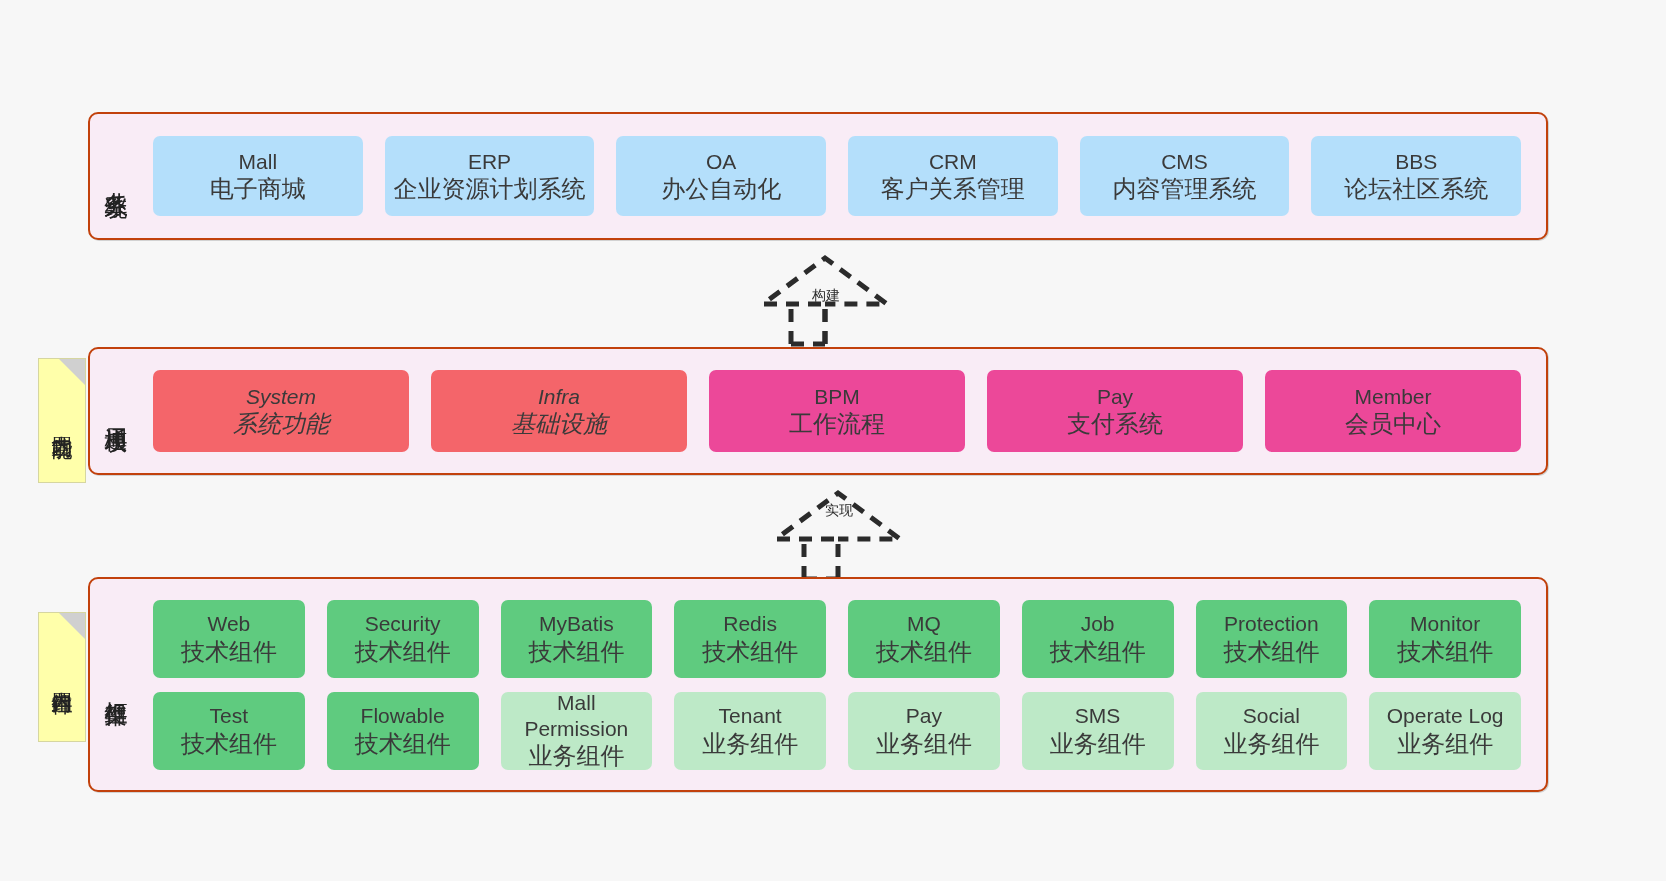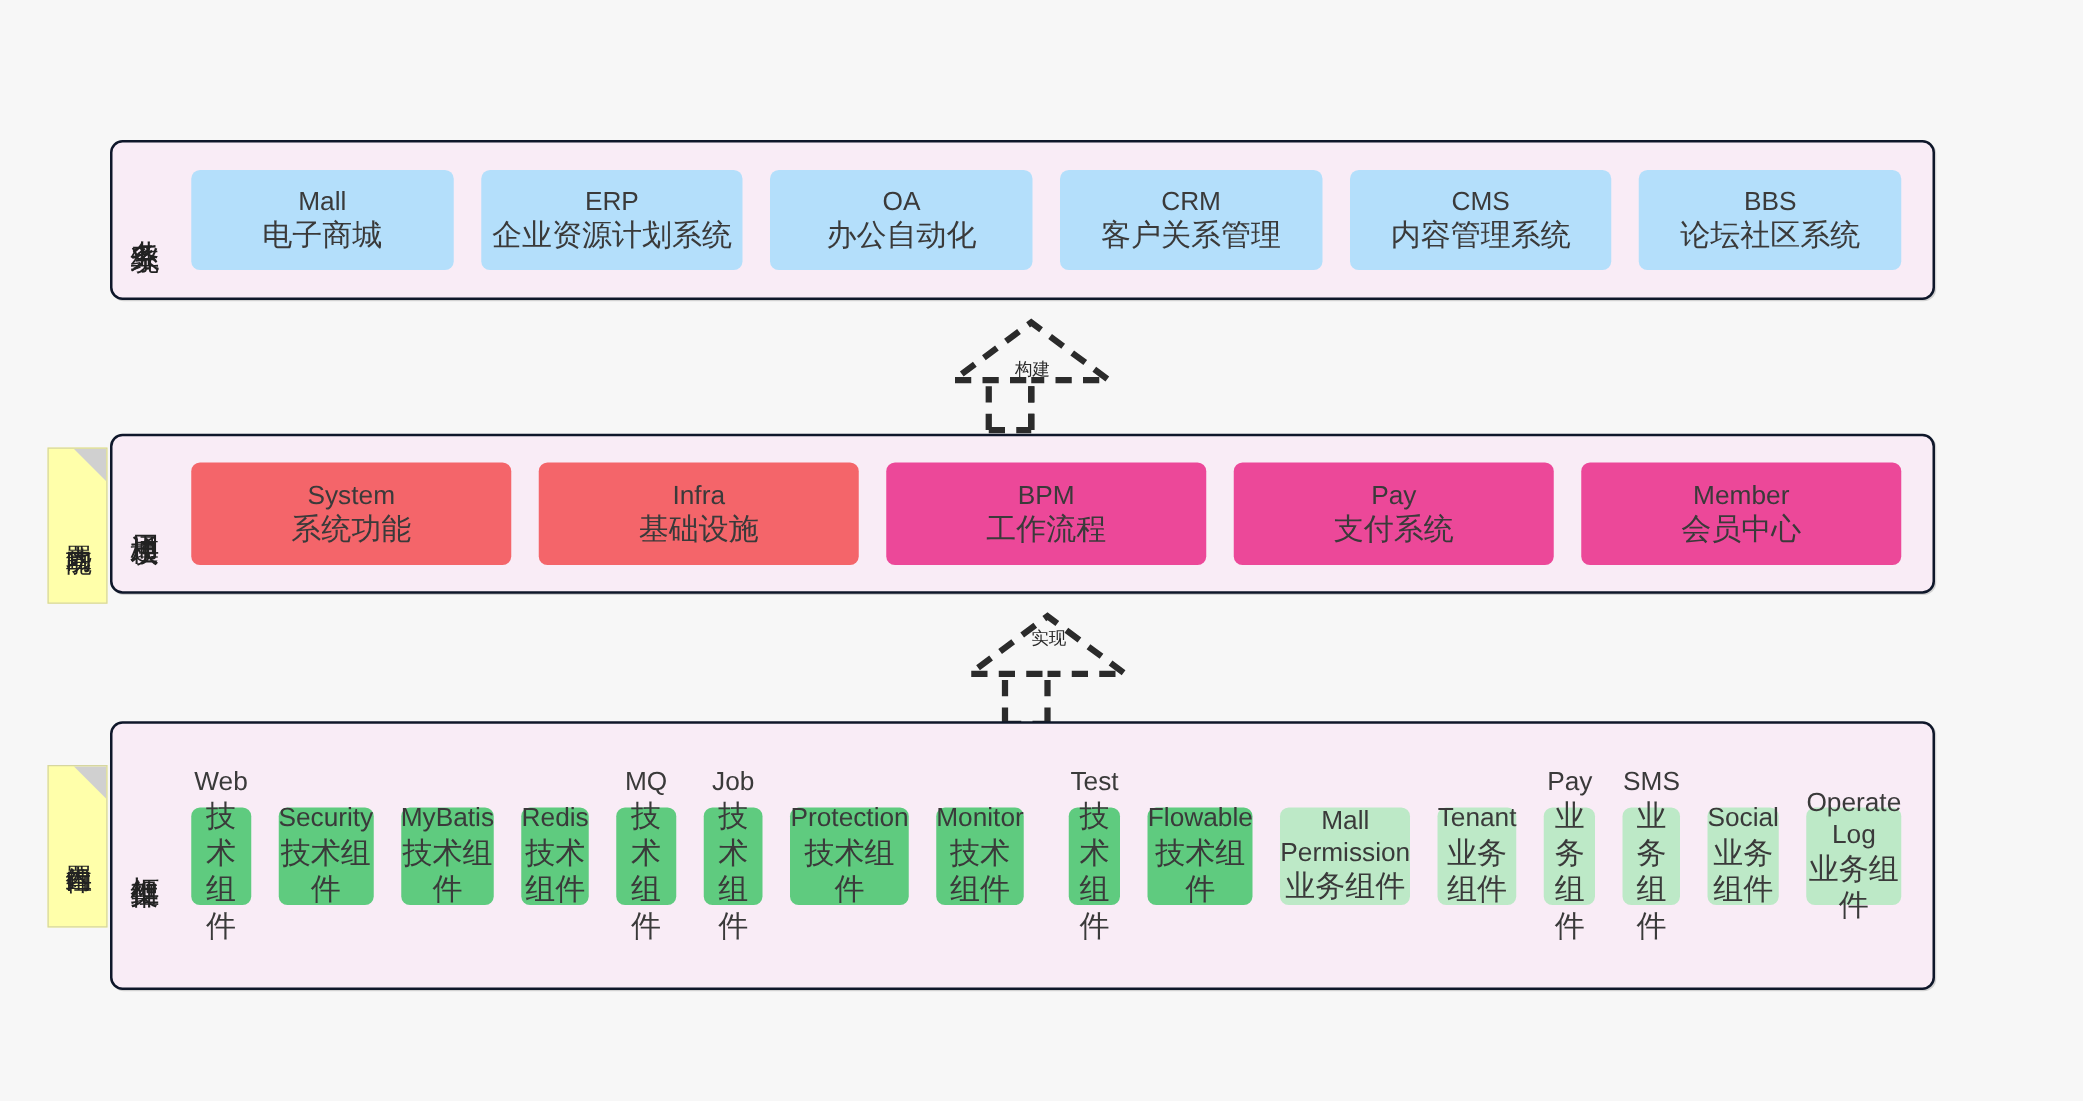--- a/index.html
+++ b/index.html
@@ -14,21 +14,21 @@
     overflow: hidden;
     font-family: "Liberation Sans", "DejaVu Sans", sans-serif;
     color: #333333;
   }
 
   
   .layer {
     position: absolute;
     box-sizing: border-box;
     background: #f9ecf6;
-    border: 2px solid #0f172a;
+    border: 2px solid #c2410c;
     border-radius: 10px;
     display: flex;
     align-items: stretch;
     box-shadow: 1px 1px 0 rgba(0,0,0,0.15);
   }
   .layer-title {
     width: 52px;
     flex: 0 0 52px;
     display: flex;
     align-items: center;
@@ -41,21 +41,21 @@
     text-orientation: upright;
     white-space: nowrap;
   }
   .layer-body {
     flex: 1 1 auto;
     display: flex;
     align-items: center;
     padding: 0 14px 0 0;
   }
   .layer-body.two-rows {
-    flex-direction: row;
+    flex-direction: column;
     justify-content: center;
     gap: 14px;
     padding: 14px 14px 14px 0;
   }
   .row {
     display: flex;
     width: 100%;
     gap: 0;
   }
 
@@ -70,21 +70,21 @@
     align-items: center;
     justify-content: center;
     text-align: center;
     line-height: 1.22;
     color: #3a3a3a;
   }
   .card .t-en { font-size: 21px; }
   .card .t-cn { font-size: 24px; }
 
   .card.blue   { background: #b4dffb; height: 80px; }
-  .card.red    { background: #f4656a; height: 82px; }
+  .card.red    { background: #f4656a; height: 82px; font-style: italic; }
   .card.pink   { background: #ec4899; height: 82px; }
   .card.green  { background: #5fcb7f; height: 78px; }
   .card.lgreen { background: #bde9c7; height: 78px; }
 
   
   .note {
     position: absolute;
     box-sizing: border-box;
     background: #ffffaa;
     border: 1px solid #d6d6a0;

